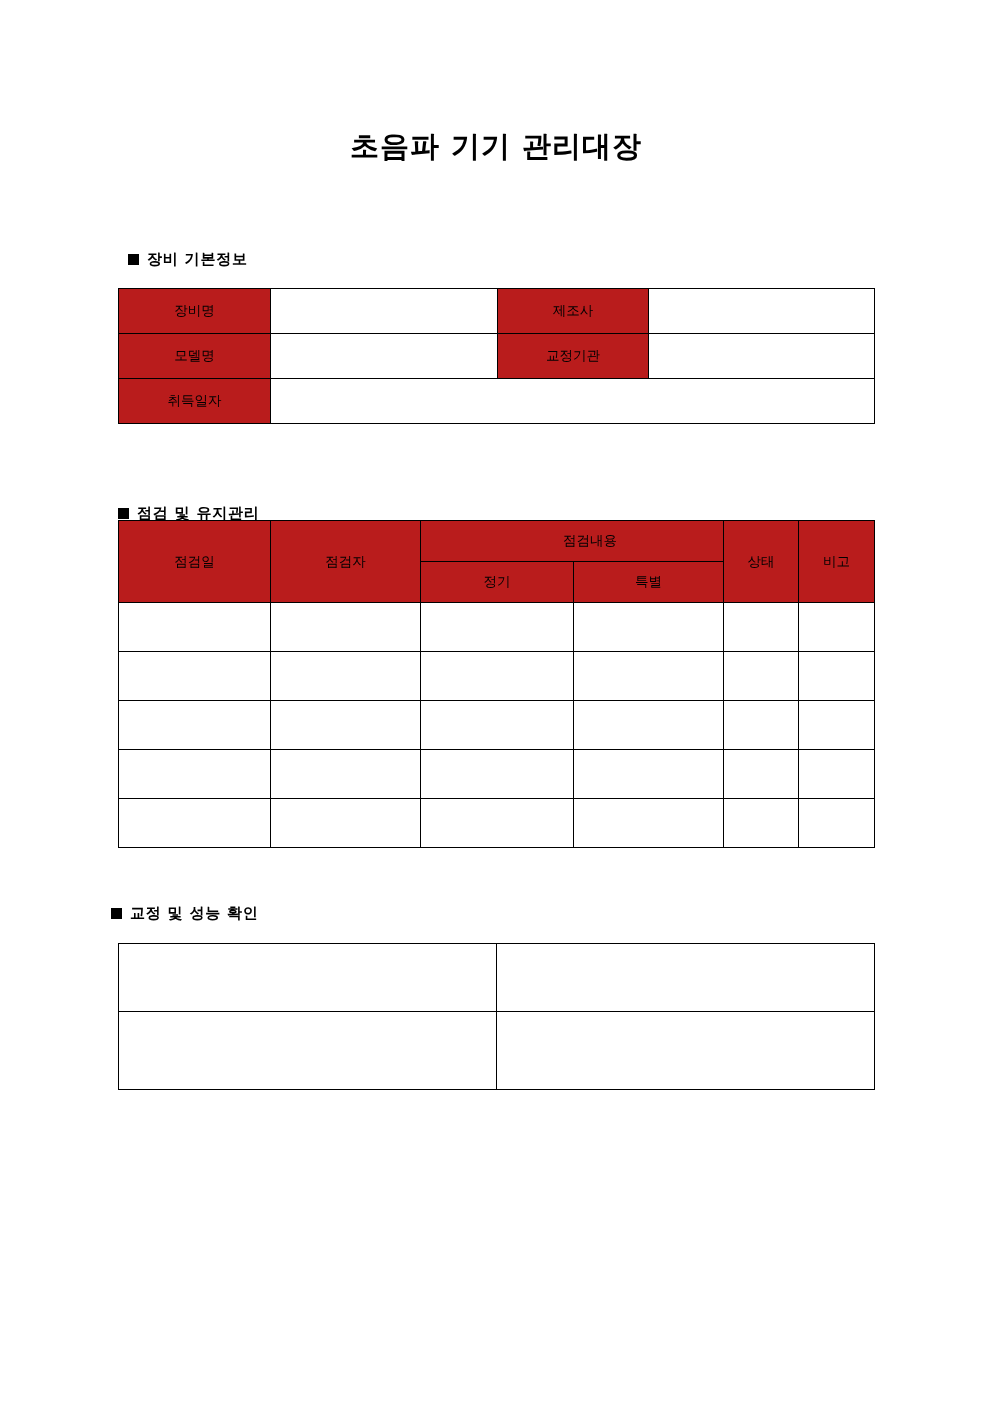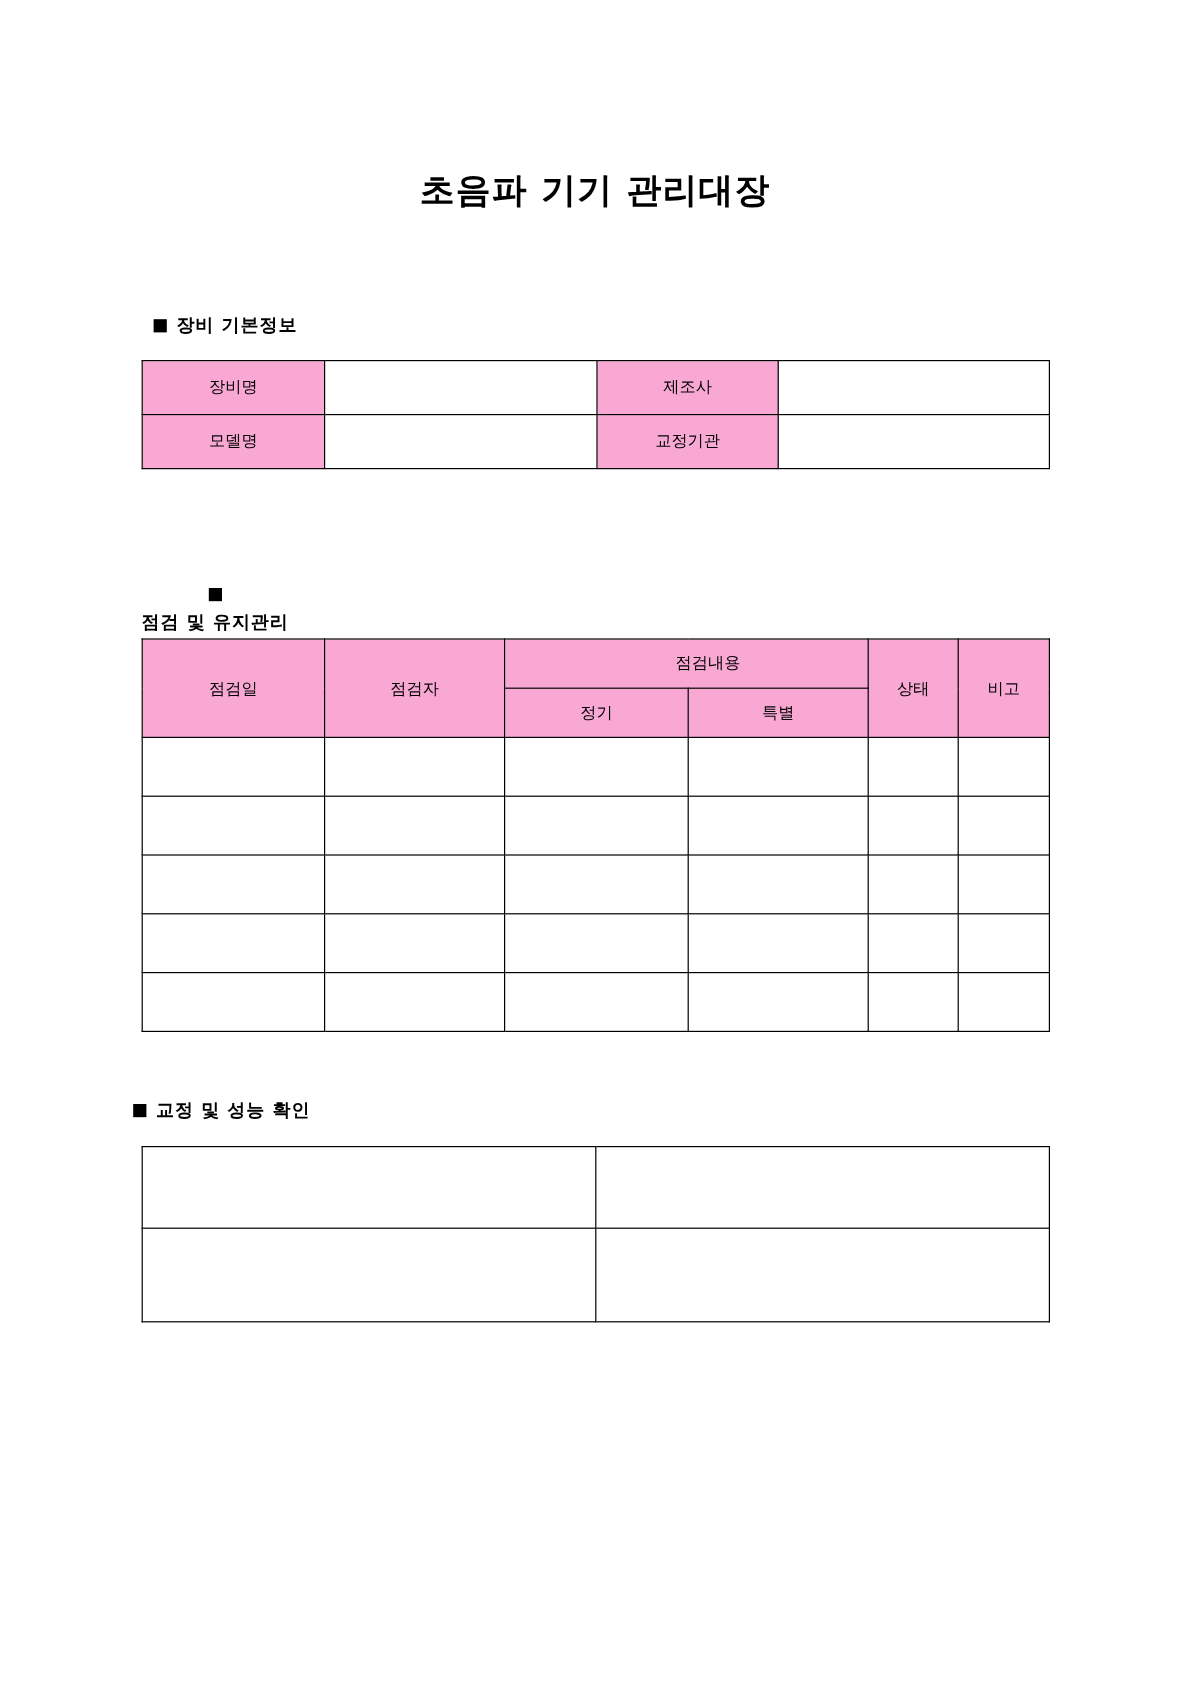--- a/index.html
+++ b/index.html
@@ -22,21 +22,21 @@
     box-sizing: border-box;
     padding: 0 118px;
   }
 
   
   .doc-title {
     text-align: center;
     font-size: 29px;
     font-weight: bold;
     letter-spacing: 1px;
-    margin: 12px;
+    margin: 0;
     padding-top: 128px;
     line-height: 1.3;
     white-space: pre;
   }
 
   
   .section-heading {
     font-size: 15px;
     font-weight: bold;
     letter-spacing: 0.8px;
@@ -49,41 +49,41 @@
   }
   .bullet-square {
     display: inline-block;
     width: 11px;
     height: 11px;
     background: #000000;
     flex: 0 0 auto;
   }
 
   .section-1-heading { position: absolute; left: 118px; top: 250px; margin-left: 10px; }
-  .section-2-heading { position: absolute; left: 118px; top: 478px; flex-direction: column; }
+  .section-2-heading { position: absolute; left: 118px; top: 504px; }
   .section-3-heading { position: absolute; left: 111px; top: 904px; }
 
   
   table.form-table {
     position: absolute;
     border-collapse: collapse;
     table-layout: fixed;
     width: 756px;
     left: 118px;
     font-size: 13.5px;
   }
   table.form-table td {
     border: 1px solid #000000;
     text-align: center;
     vertical-align: middle;
     padding: 0 4px;
     word-break: keep-all;
   }
   td.hdr {
-    background: #f9a8d4;
+    background: #b91c1c;
     font-family: Liberation Mono, monospace;
   }
   td.blank {
     background: #ffffff;
   }
 
   
   #table-basic-info { top: 288px; }
   #table-basic-info td { height: 44px; }
   #table-basic-info col.c1 { width: 152px; }
@@ -137,20 +137,24 @@
         <td class="blank"></td>
         <td class="hdr">제조사</td>
         <td class="blank"></td>
       </tr>
       <tr>
         <td class="hdr">모델명</td>
         <td class="blank"></td>
         <td class="hdr">교정기관</td>
         <td class="blank"></td>
       </tr>
+      <tr>
+        <td class="hdr">취득일자</td>
+        <td class="blank" colspan="3"></td>
+      </tr>
     </tbody>
   </table>
 
   <div class="section-heading section-2-heading">
     <span class="bullet-square"></span>
     <span>점검 및 유지관리</span>
   </div>
 
   <table class="form-table" id="table-inspection">
     <colgroup>

